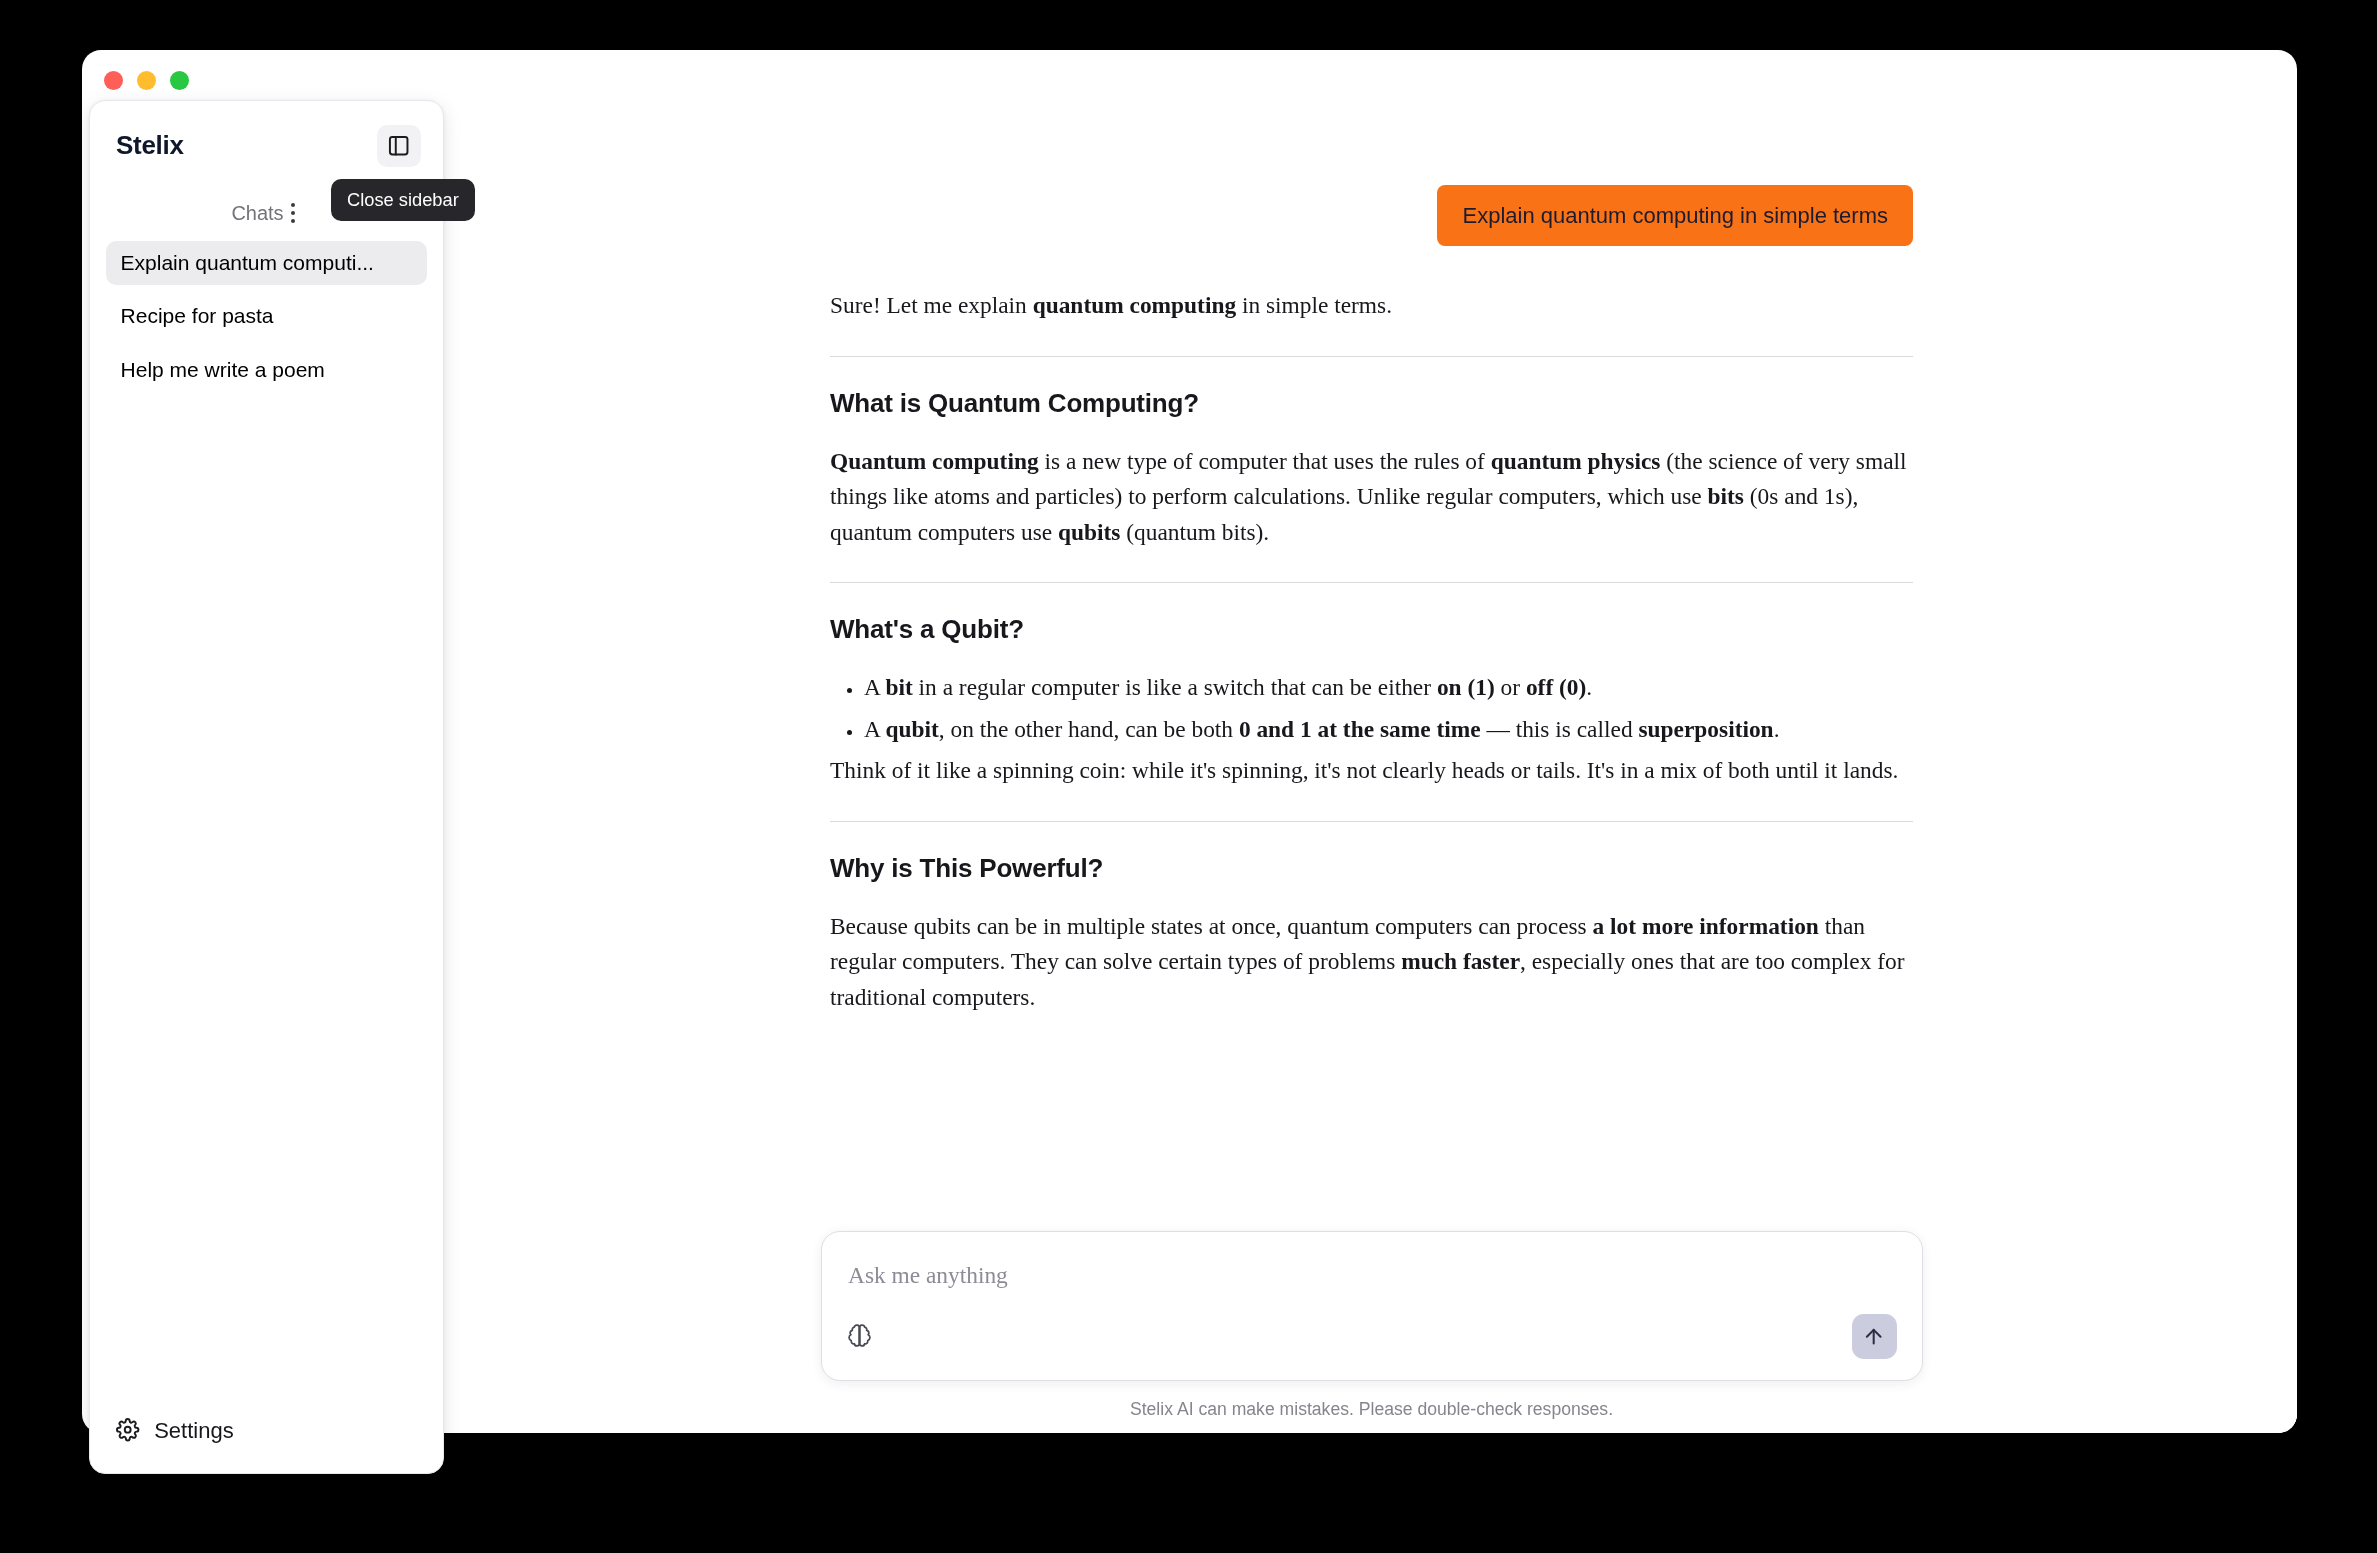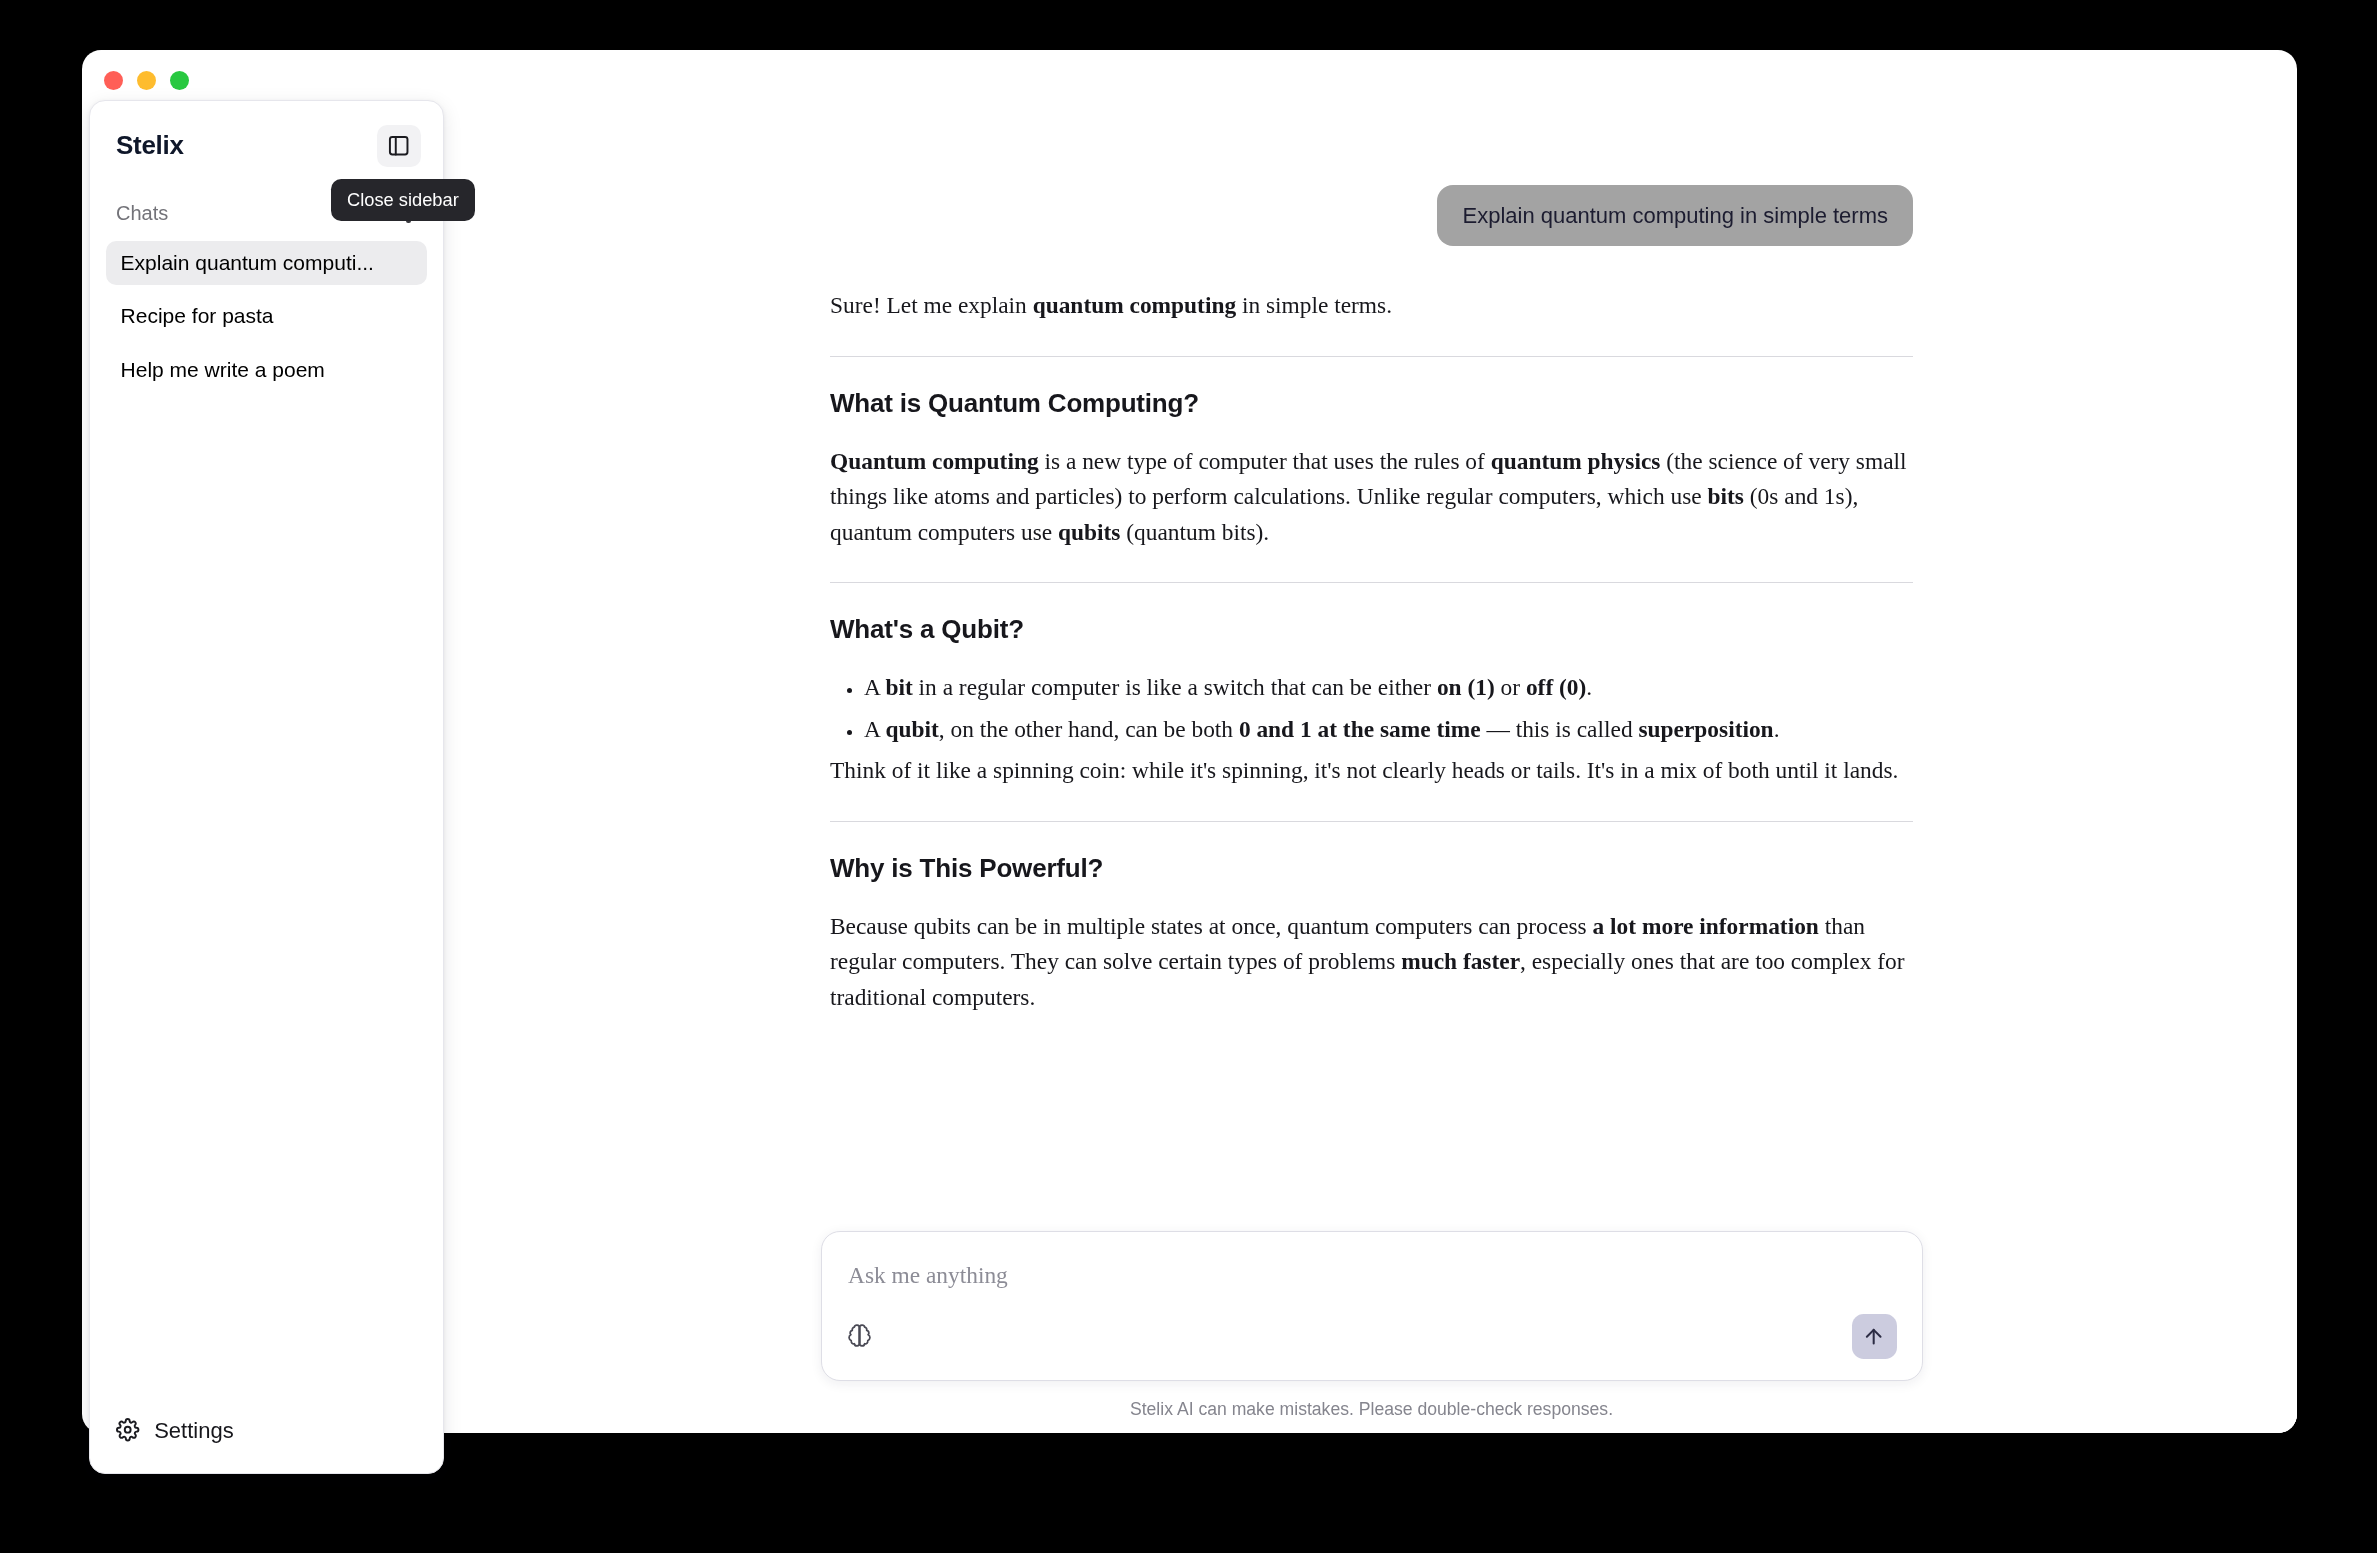--- a/index.html
+++ b/index.html
@@ -89,21 +89,21 @@
     border-radius: 10.2px;
   }
   .sb-newchat-label {
     font-size: 22px;
     color: #17171c;
   }
 
   .sb-chats-head {
     display: flex;
     align-items: center;
-    justify-content: space-between;
+    justify-content: center;
     margin: 29px 25px 0 26px;
   }
   .sb-chats-title {
     font-size: 20px;
     color: #737379;
   }
   .dots {
     display: flex;
     flex-direction: column;
     gap: 3.7px;
@@ -169,23 +169,23 @@
     padding: 81px 0 0 0;
     overflow: hidden;
   }
   .thread-inner {
     width: 1083px;
     margin: 0 auto;
   }
 
   .user-row { display: flex; justify-content: flex-end; }
   .user-bubble {
-    background: #a3a3a3;
+    background: #f97316;
     color: #1c1c30;
-    border-radius: 16px;
+    border-radius: 8px;
     padding: 17.6px 25px;
     font-size: 22px;
     font-family: "Liberation Sans", sans-serif;
   }
 
   .assistant {
     margin-top: 42px;
     color: #17171c;
     font-family: "Liberation Serif", serif;
   }

